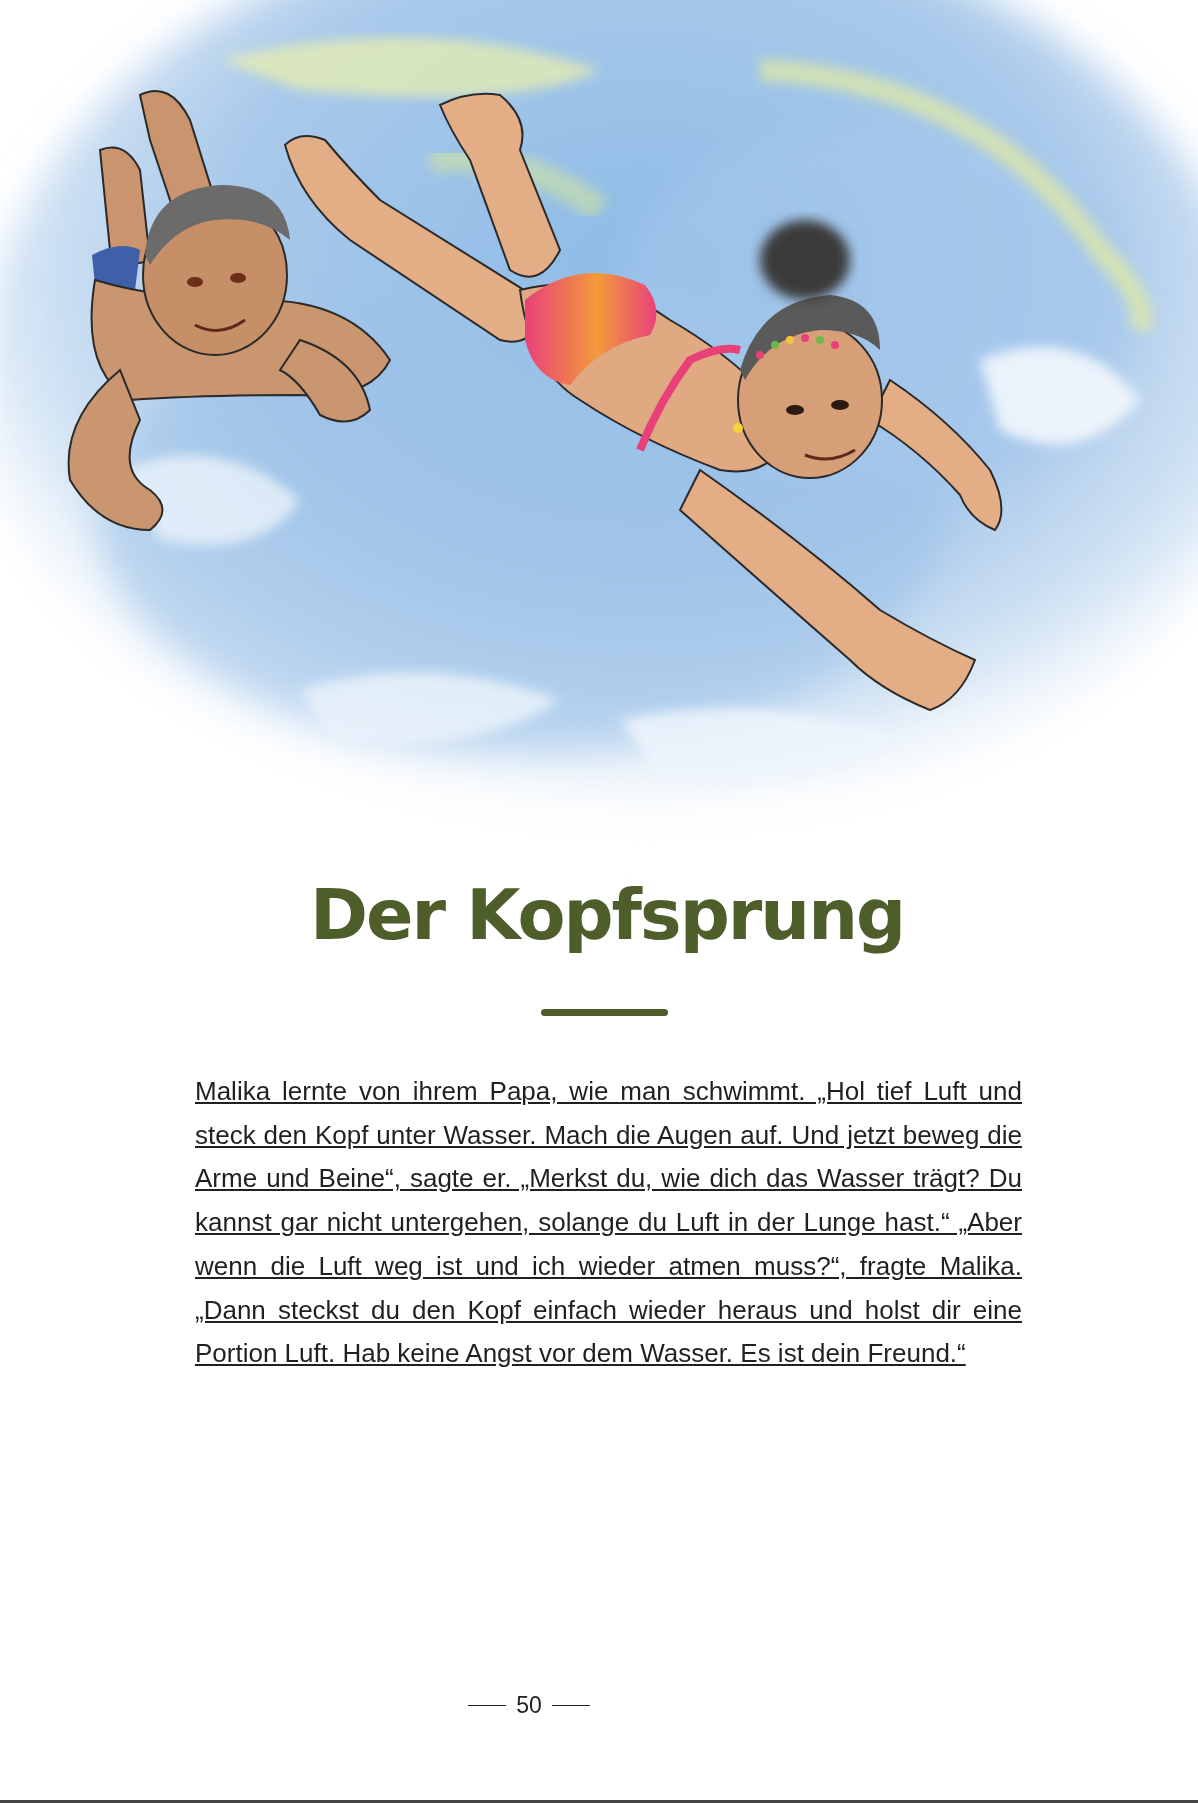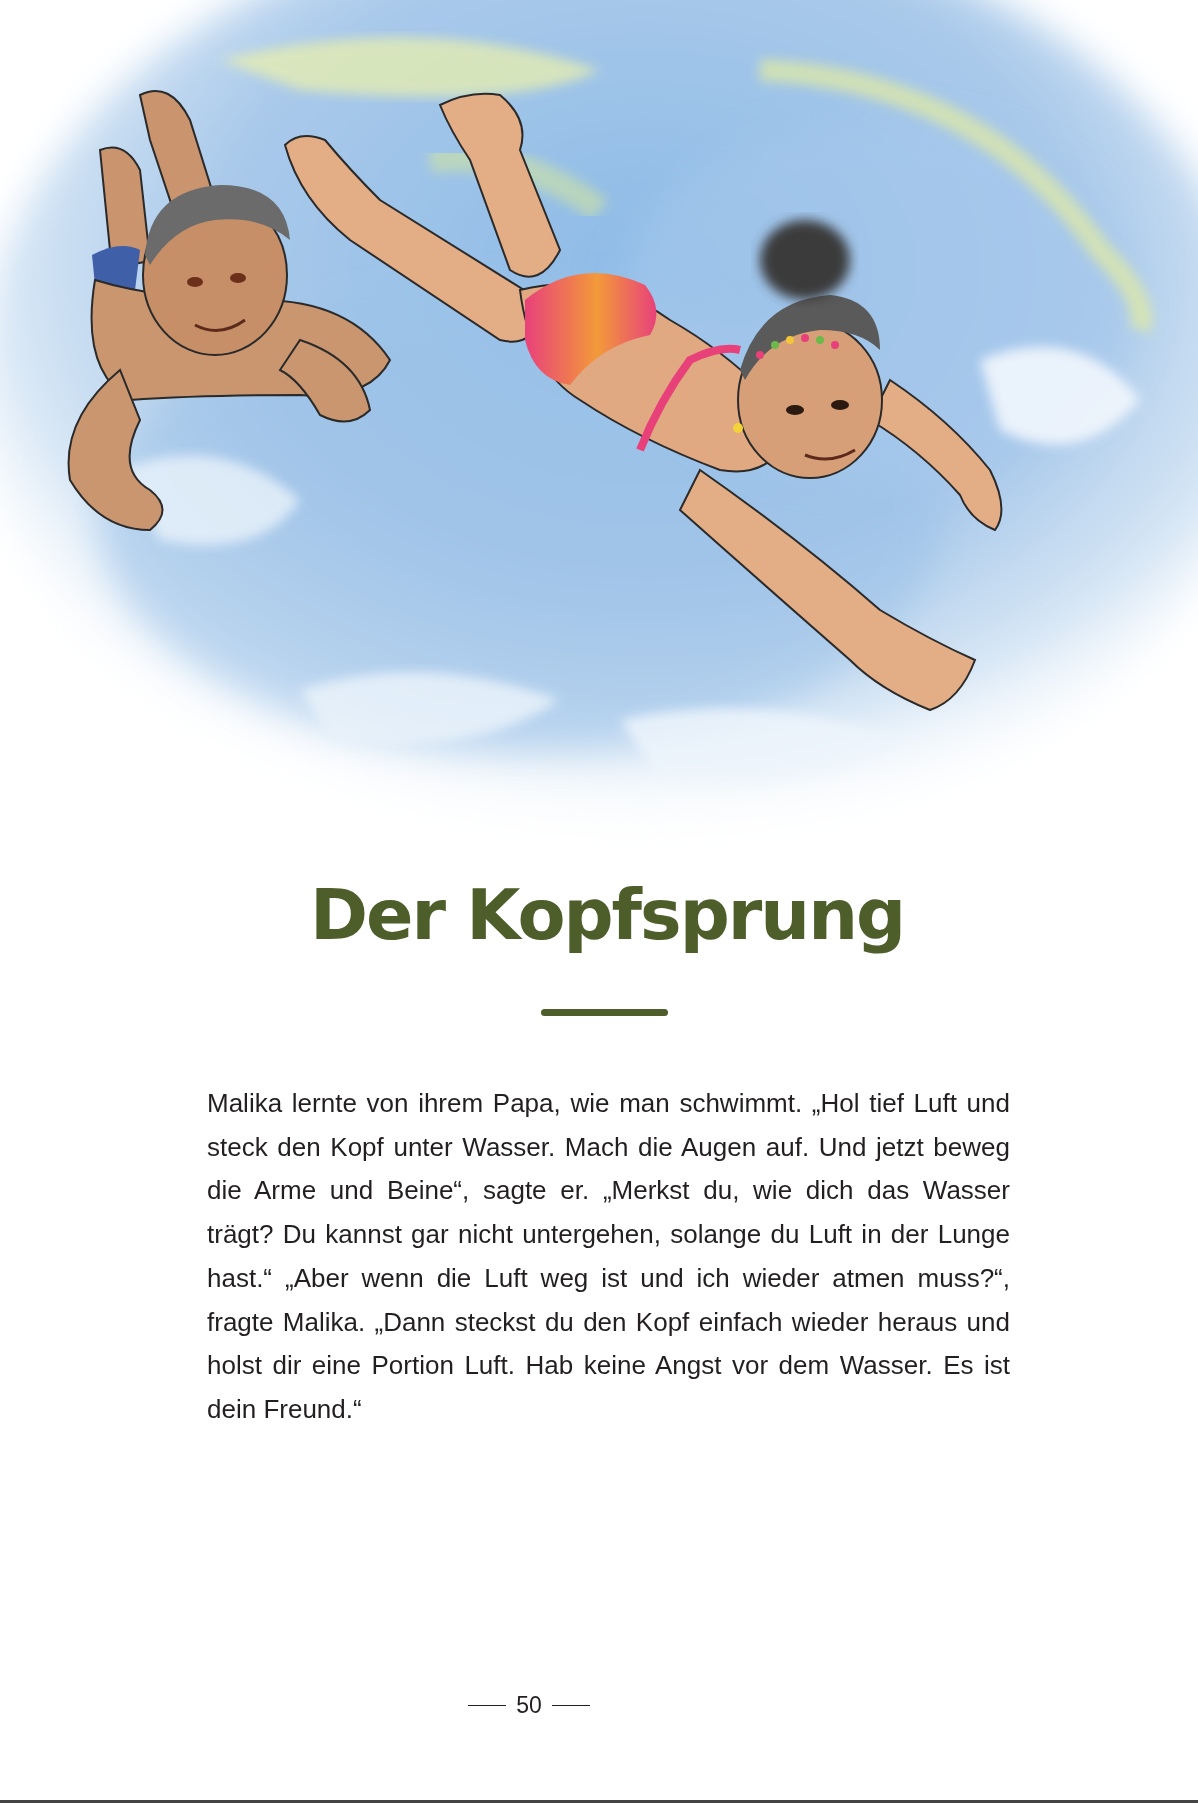--- a/index.html
+++ b/index.html
@@ -22,21 +22,21 @@
   .title-rule {
     position: absolute; left: 541px; top: 1009px; width: 127px; height: 7px;
     border-radius: 4px;
   }
   .body-text {
     position: absolute; left: 195px; top: 1070px; width: 827px;
     font-size: 26px; line-height: 43.7px; color: #231f20;
     text-align: justify; text-align-last: auto;
     hyphens: manual;
   }
-  .body-text p { margin: 12px; }
+  .body-text p { margin: 0; text-decoration: underline; }
   .body-text p + p { margin-top: 38px; }
   .body-text p.last-line-justified { text-align-last: justify; }
   .page-number {
     position: absolute; left: 0; top: 1692px; width: 1058px;
     display: flex; justify-content: center; align-items: center; gap: 10px;
     font-size: 23px; color: #231f20;
   }
   .page-number .dash { display: inline-block; width: 38px; height: 1px; background: #231f20; }
   .bottom-bar {
     position: absolute; left: 0; bottom: 0; width: 1198px; height: 3px; background: #444444;

